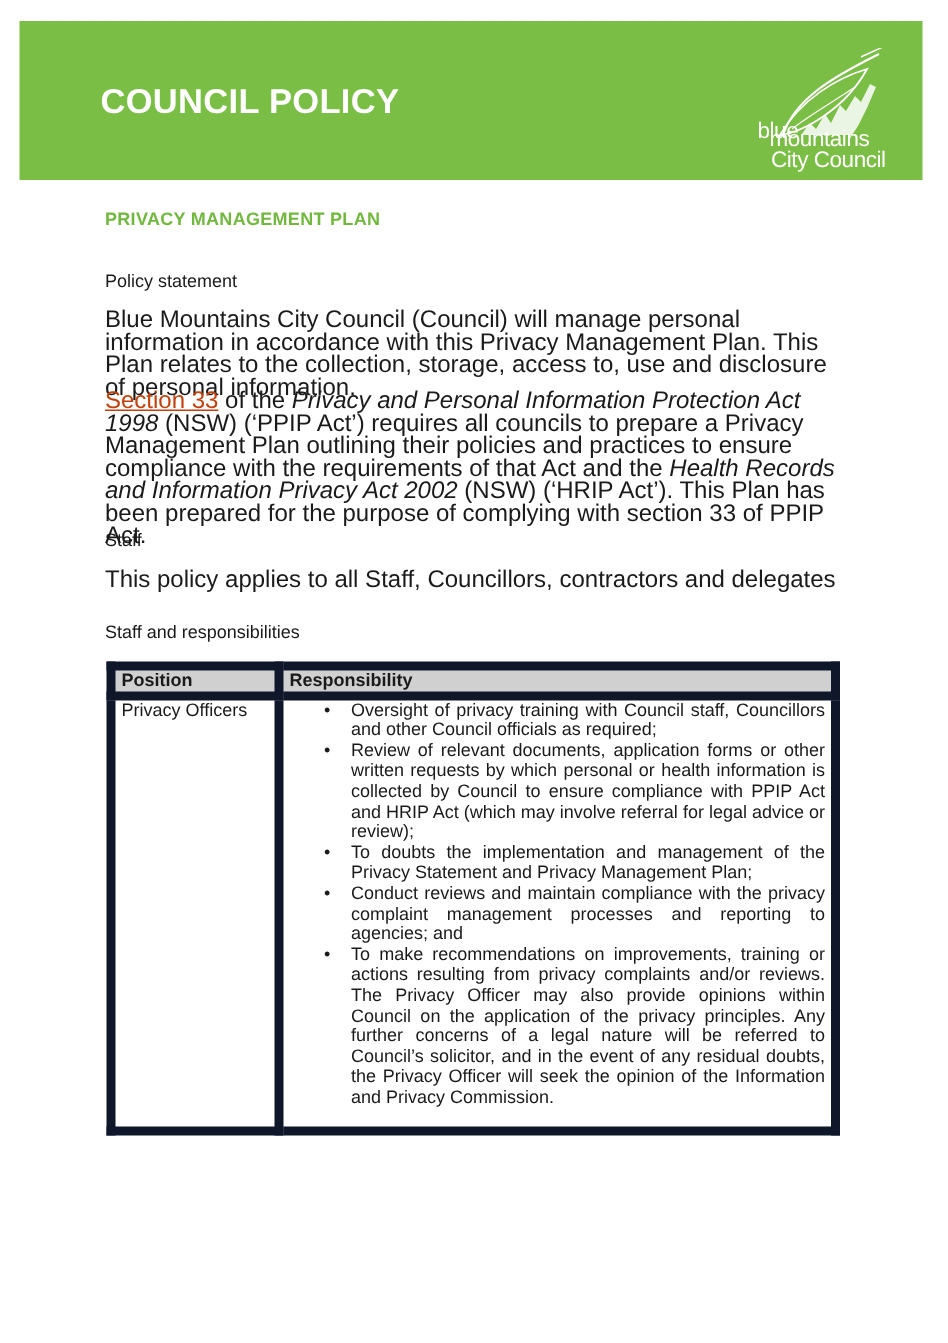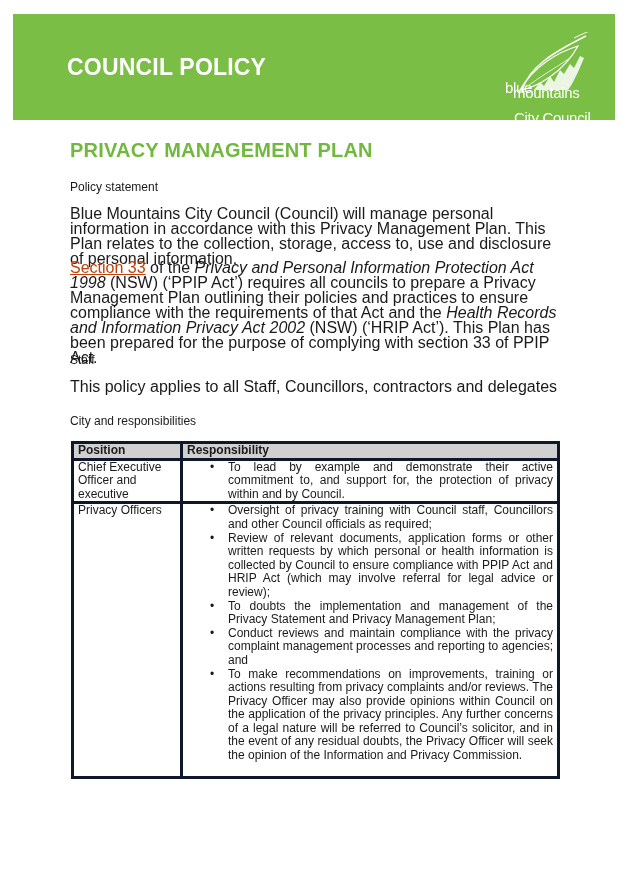--- a/index.html
+++ b/index.html
@@ -15,41 +15,41 @@
     position: absolute; left: 54px; top: 40px;
     color: #ffffff; font-weight: bold; font-size: 23px; letter-spacing: 0.2px;
   }
   .logo { position: absolute; left: 465px; top: 18px; width: 115px; height: 80px; }
   .logo-text {
     position: absolute; color: #ffffff; font-size: 15px; line-height: 10px;
     letter-spacing: -0.3px;
   }
   .logo-blue { left: 27px; top: 51px; font-size: 15px; }
   .logo-mountains { left: 35px; top: 56px; }
-  .logo-city { left: 36px; top: 81px; }
+  .logo-city { left: 36px; top: 70px; }
 
   .page-title {
     position: absolute; left: 70px; top: 139px;
-    color: #72b83f; font-weight: bold; font-size: 20px; letter-spacing: 0.2px;
+    color: #72b83f; font-weight: bold; font-size: 12px; letter-spacing: 0.2px;
   }
   .heading {
     position: absolute; left: 70px; font-weight: normal; font-size: 12px;
   }
   .para {
     position: absolute; left: 70px; width: 490px; font-size: 16px; line-height: 15px;
   }
   .para a { color: #c2410c; text-decoration: underline; }
   .para i { }
 
   table.roles {
     position: absolute; left: 71px; top: 441px; width: 489px;
     border-collapse: collapse; font-size: 12px; line-height: 13.6px;
   }
   table.roles th, table.roles td {
-    border: 3px solid #0f172a; vertical-align: top; padding: 0 4px;
+    border: 6px solid #0f172a; vertical-align: top; padding: 0 4px;
   }
   table.roles th {
     background: #d0d0d0; text-align: left; font-weight: bold; padding-top: 0; padding-bottom: 0;
   }
   table.roles td.pos { width: 98px; }
   table.roles ul { margin: 0; padding: 0 0 0 41px; list-style: none; }
   table.roles li { position: relative; text-align: justify; }
   table.roles li::before {
     content: "\2022"; position: absolute; left: -18px; top: 0;
   }
@@ -80,38 +80,30 @@
 
 <div class="para" style="top:206px">Blue Mountains City Council (Council) will manage personal information in accordance with this Privacy Management Plan. This Plan relates to the collection, storage, access to, use and disclosure of personal information.</div>
 
 <div class="para" style="top:260px">
   <a href="#">Section 33</a><span> of the </span><i>Privacy and Personal Information Protection Act 1998</i><span> (NSW) (‘PPIP Act’) requires all councils to prepare a Privacy Management Plan outlining their policies and practices to ensure compliance with the requirements of that Act and the </span><i>Health Records and Information Privacy Act 2002</i><span> (NSW) (‘HRIP Act’). This Plan has been prepared for the purpose of complying with section 33 of PPIP Act.</span>
 </div>
 
 <div class="heading" style="top:353px">Staff</div>
 <div class="para" style="top:379px">This policy applies to all Staff, Councillors, contractors and delegates</div>
 
-<div class="heading" style="top:414px">City and responsibilities</div>
+<div class="heading" style="top:414px">Staff and responsibilities</div>
 
 <table class="roles">
   <thead>
     <tr>
       <th>Position</th>
       <th>Responsibility</th>
     </tr>
   </thead>
   <tbody>
-    <tr>
-      <td class="pos">Chief Executive Officer and executive</td>
-      <td>
-        <ul>
-          <li>To lead by example and demonstrate their active commitment to, and support for, the protection of privacy within and by Council.</li>
-        </ul>
-      </td>
-    </tr>
     <tr>
       <td class="pos">Privacy Officers</td>
       <td style="padding-bottom:13px">
         <ul>
           <li>Oversight of privacy training with Council staff, Councillors and other Council officials as required;</li>
           <li>Review of relevant documents, application forms or other written requests by which personal or health information is collected by Council to ensure compliance with PPIP Act and HRIP Act (which may involve referral for legal advice or review);</li>
           <li>To doubts the implementation and management of the Privacy Statement and Privacy Management Plan;</li>
           <li>Conduct reviews and maintain compliance with the privacy complaint management processes and reporting to agencies; and</li>
           <li>To make recommendations on improvements, training or actions resulting from privacy complaints and/or reviews.  The Privacy Officer may also provide opinions within Council on the application of the privacy principles. Any further concerns of a legal nature will be referred to Council’s solicitor, and in the event of any residual doubts, the Privacy Officer will seek the opinion of the Information and Privacy Commission.</li>
         </ul>

